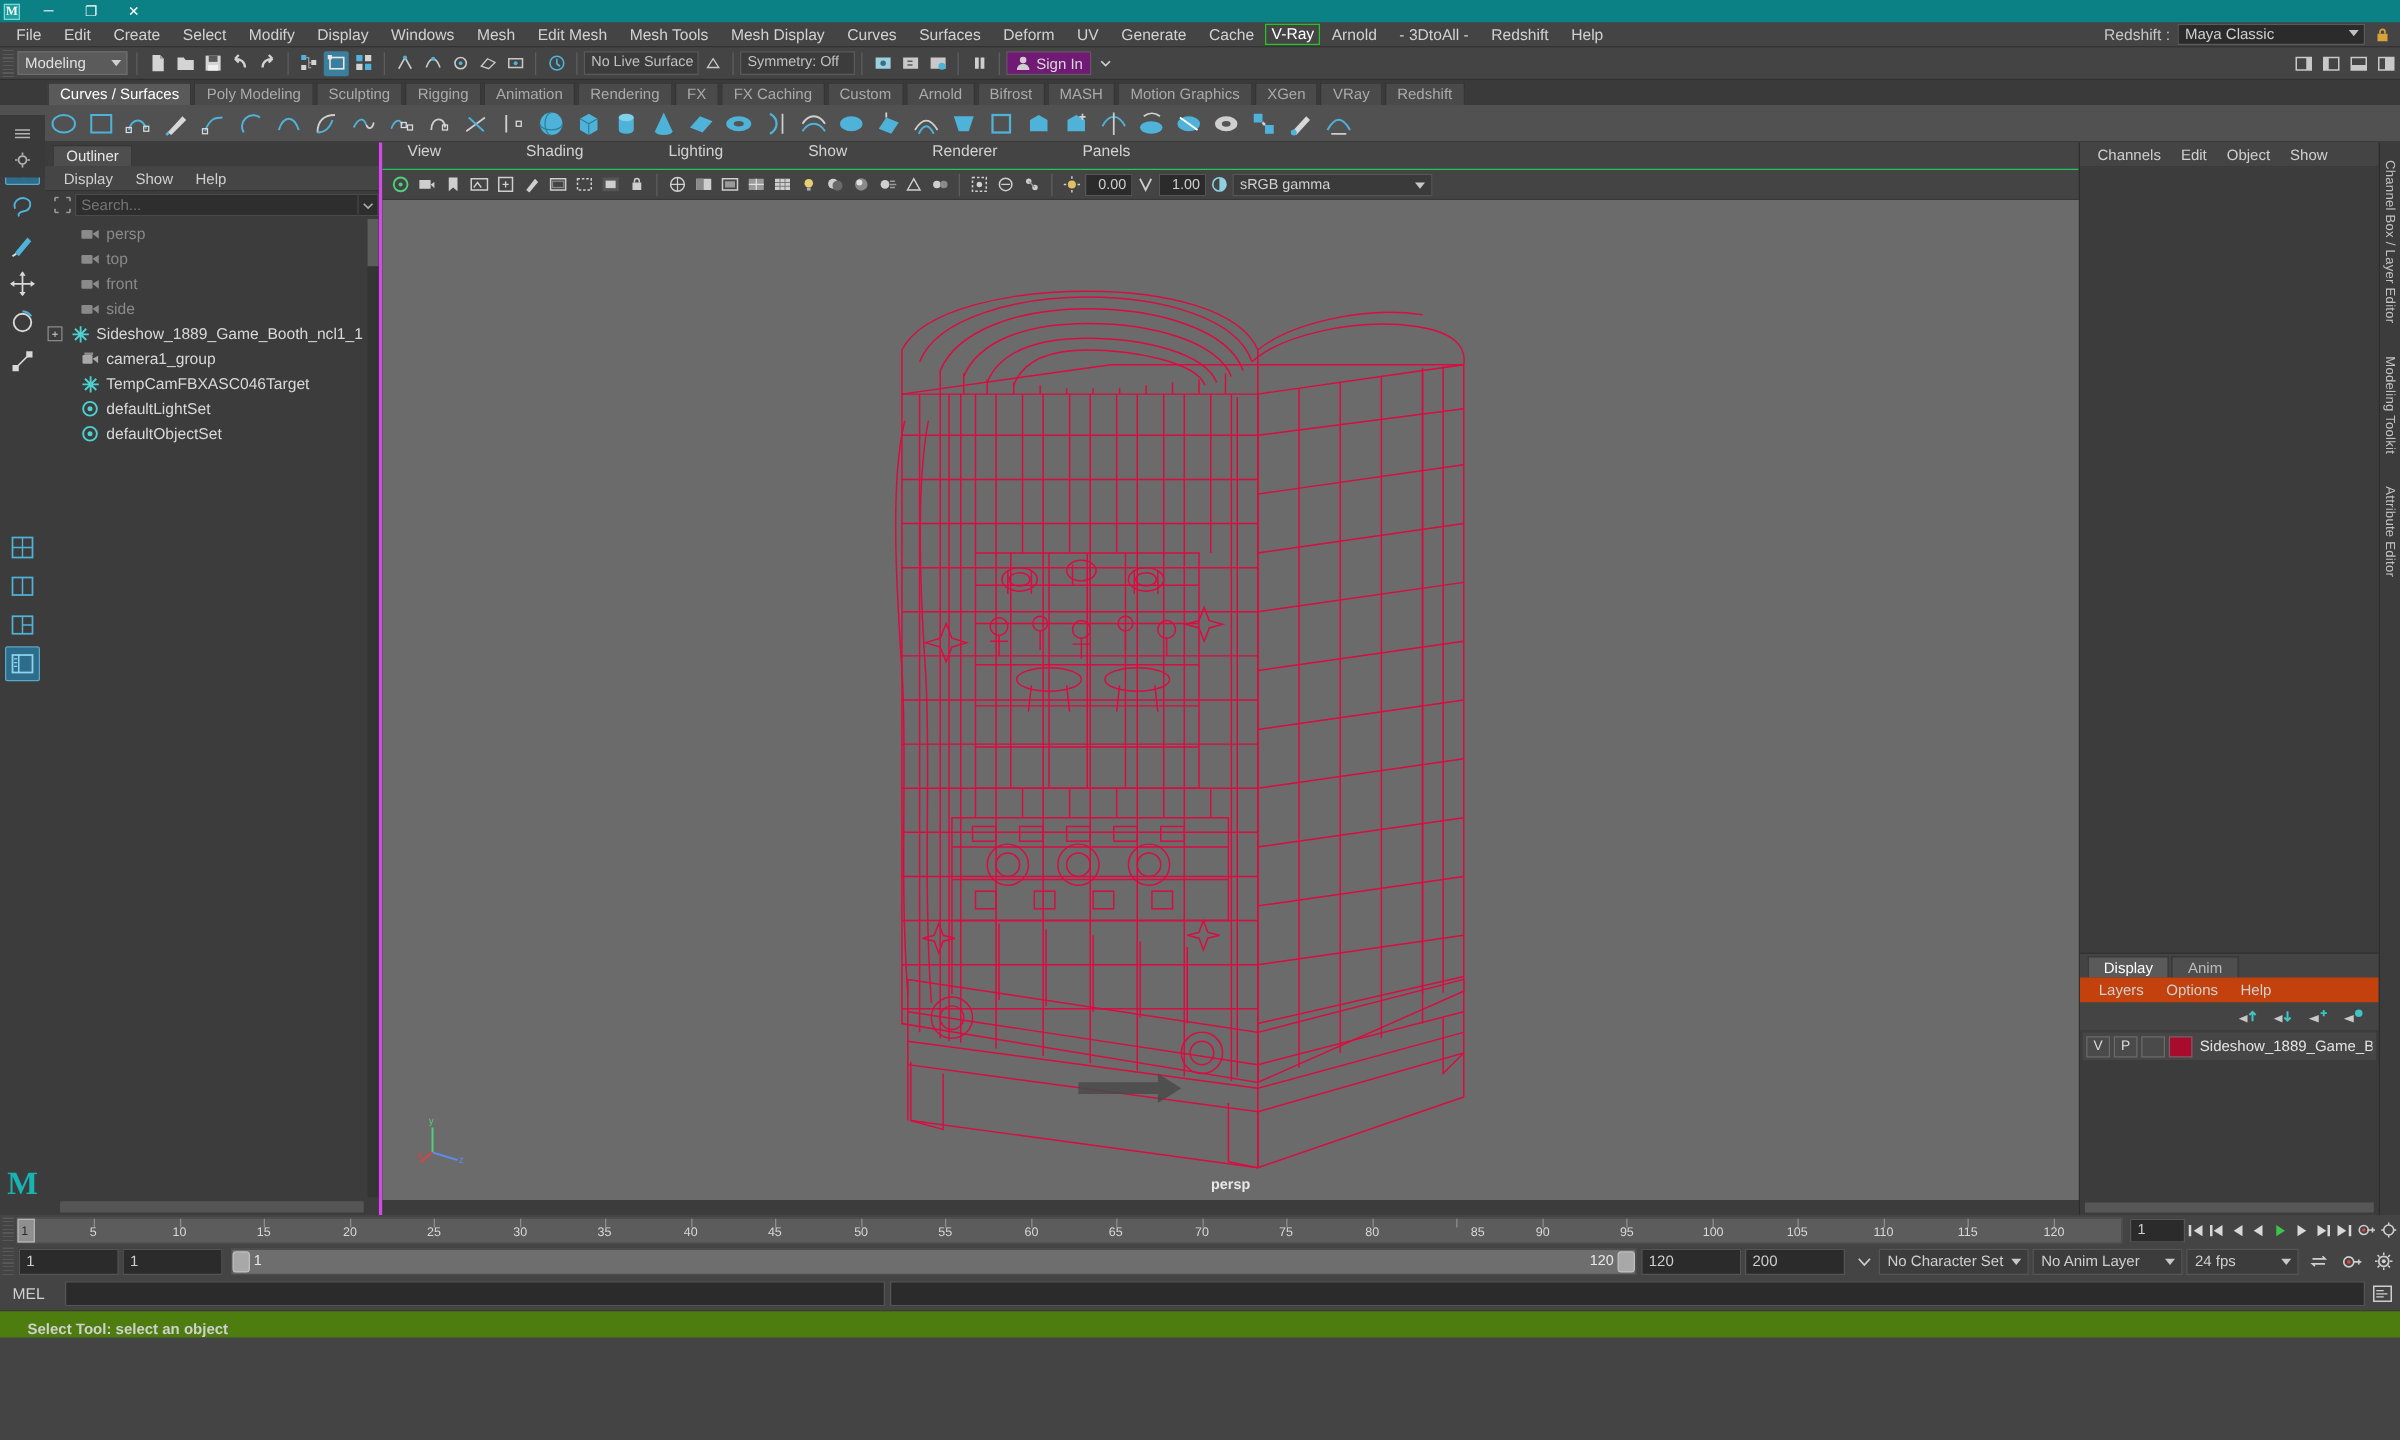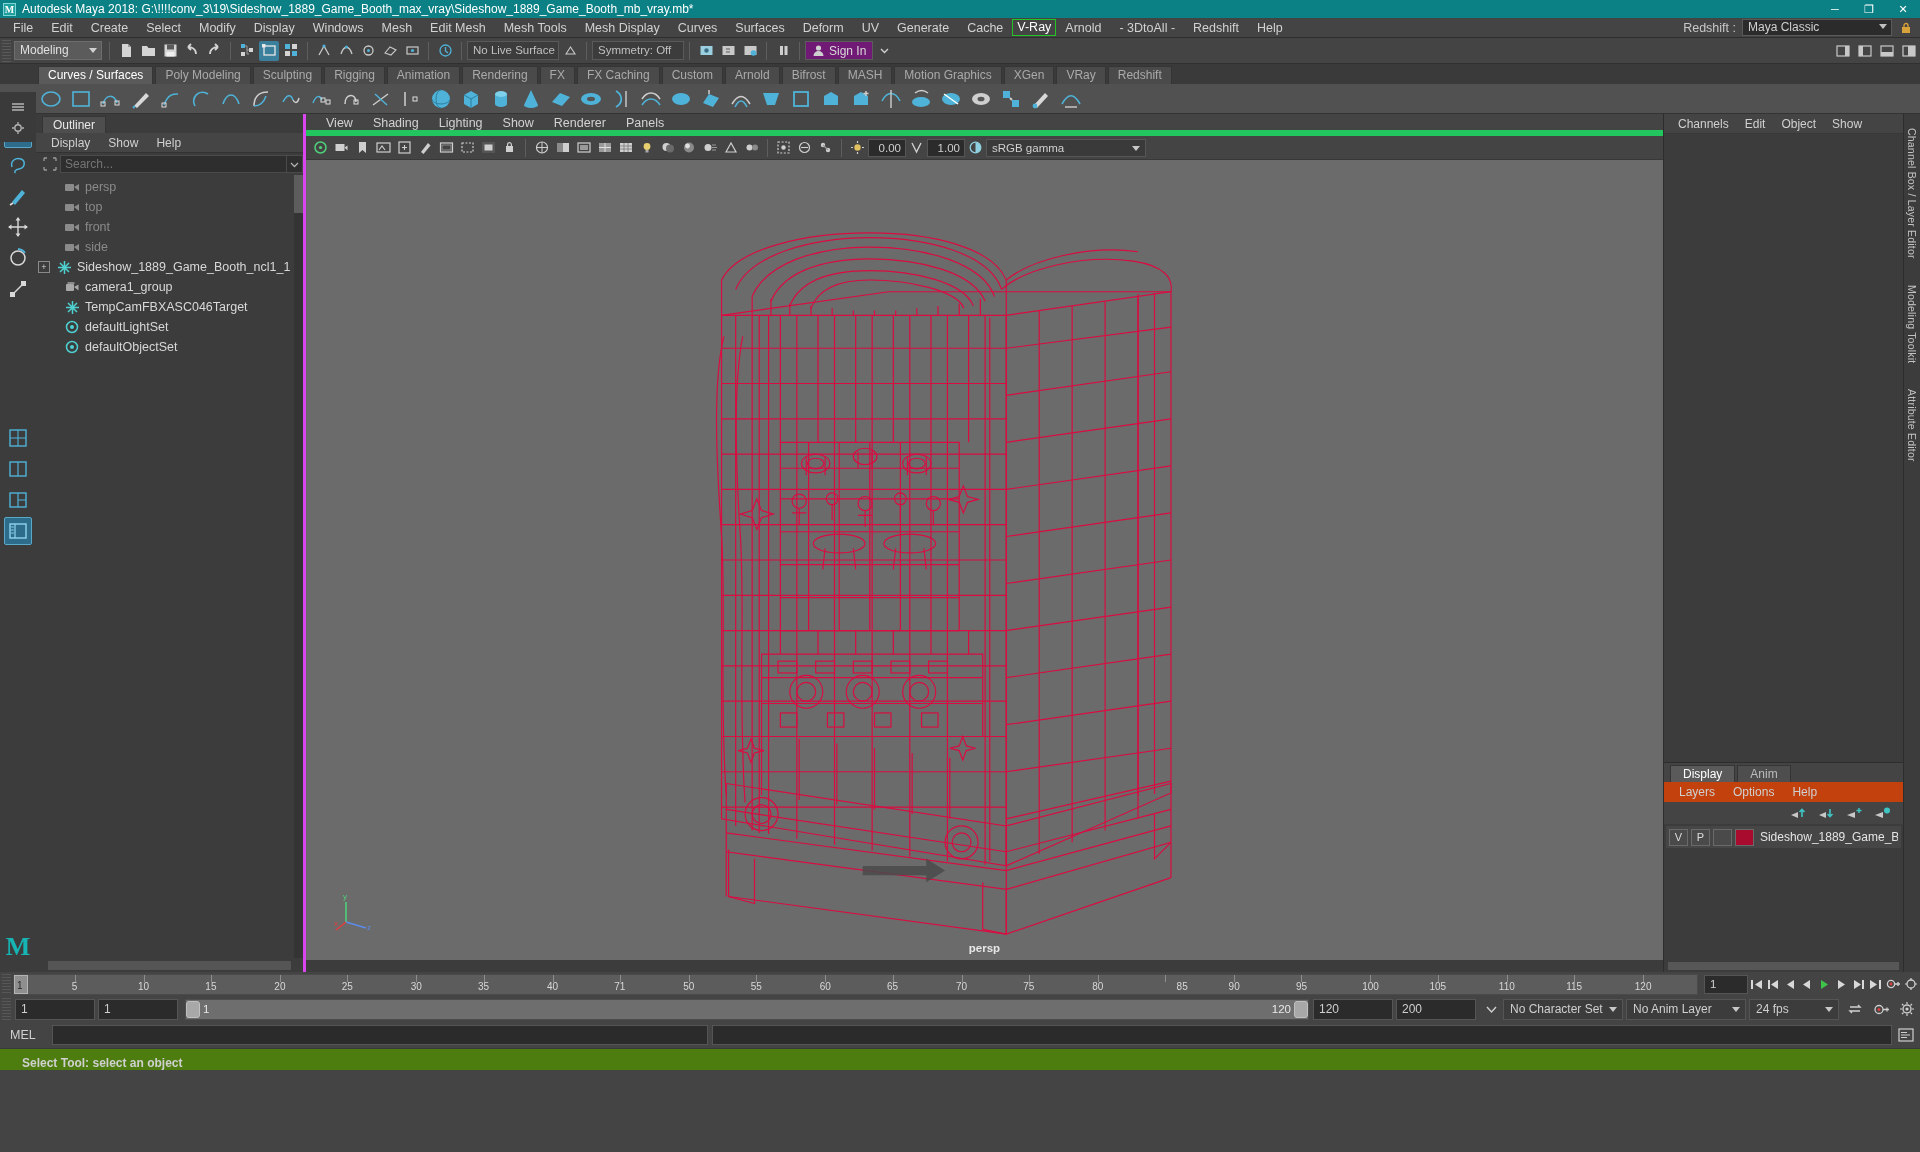--- a/index.html
+++ b/index.html
@@ -128,21 +128,21 @@
   .olrow .ico{width:20px;height:16px;display:flex;align-items:center;justify-content:center;margin-right:3px;}
   .olrow.dim{color:#8a8a8a;}
   .olrow.nrm{color:#d8d8d8;}
   .olscroll{height:14px;background:#3c3c3c;display:flex;align-items:center;padding:0 12px;}
   .olscroll .bar{flex:1;height:9px;background:#555;border-radius:1px;}
   .vscrollcol{position:absolute;right:0;top:0;width:9px;height:100%;background:#343434;}
   .vscrollcol .thumb{position:absolute;top:0;left:0;width:9px;height:38px;background:#5d5d5d;}
 
   
   #viewwrap{flex:1;display:flex;flex-direction:column;background:#444;}
-  .vpmenu{height:22px;background:#444;display:flex;align-items:flex-end;padding-left:10px;border-bottom:6px solid #22c55e;}
+  .vpmenu{height:22px;background:#444;display:flex;align-items:flex-start;padding-left:10px;border-bottom:1px solid #22c55e;gap:48px;}
   .vpmenu span{font-size:12.5px;color:#d2d2d2;padding:0 10px;}
   .vptools{height:24px;background:#444;display:flex;align-items:center;padding-left:4px;border-bottom:1px solid #383838;}
   .vpicon{width:19px;height:19px;margin:0 1px;display:flex;align-items:center;justify-content:center;border-radius:2px;}
   .vpfield{background:#2b2b2b;border:1px solid #565656;height:18px;color:#cfcfcf;font-size:11.5px;line-height:16px;text-align:right;padding-right:4px;}
   .gammasel{background:#3a3a3a;border:1px solid #565656;height:18px;width:160px;color:#d0d0d0;font-size:11.5px;line-height:16px;padding-left:5px;position:relative;}
   .gammasel .arw{position:absolute;right:5px;top:6px;border-left:4px solid transparent;border-right:4px solid transparent;border-top:5px solid #c8c8c8;}
   #viewport{flex:1;background:#6b6b6b;position:relative;overflow:hidden;}
   #viewport .vplabel{position:absolute;bottom:6px;left:0;right:0;text-align:center;color:#e8e8e8;font-size:11.5px;font-weight:bold;}
   .axisgiz{position:absolute;left:28px;bottom:28px;width:42px;height:42px;}
   .vpscroll{height:12px;background:#3c3c3c;}
@@ -201,21 +201,20 @@
   #melrow .lbl{font-size:12.5px;color:#d0d0d0;width:42px;}
   #melrow .cmd{flex:1;background:#2b2b2b;border:1px solid #555;height:20px;margin-right:4px;}
   #melrow .out{width:1180px;background:#2b2b2b;border:1px solid #555;height:20px;}
   #status{height:22px;background:#4d7c0f;display:flex;align-items:flex-end;padding-left:22px;font-size:12px;color:#d0d0d0;border-top:1px solid #3a3a3a;font-weight:bold;}
 </style>
 </head>
 <body>
 
 <div id="titlebar">
   <div class="mlogo">M</div>
-  <div class="ttl">Autodesk Maya 2018: G:\!!!!conv_3\19\Sideshow_1889_Game_Booth_max_vray\Sideshow_1889_Game_Booth_mb_vray.mb*</div>
   <div class="wbtns">
     <div class="wbtn">─</div>
     <div class="wbtn">❐</div>
     <div class="wbtn close">✕</div>
   </div>
 </div>
 
 <div id="menubar">
   <div class="mi">File</div>
   <div class="mi">Edit</div>
@@ -1238,21 +1237,21 @@
       <div class="tlab" style="left: 15.8%;">20</div>
       <div class="tick" style="left: 19.8%;"></div>
       <div class="tlab" style="left: 19.8%;">25</div>
       <div class="tick" style="left: 23.9%;"></div>
       <div class="tlab" style="left: 23.9%;">30</div>
       <div class="tick" style="left: 27.9%;"></div>
       <div class="tlab" style="left: 27.9%;">35</div>
       <div class="tick" style="left: 32%;"></div>
       <div class="tlab" style="left: 32%;">40</div>
       <div class="tick" style="left: 36%;"></div>
-      <div class="tlab" style="left: 36%;">71</div>
+      <div class="tlab" style="left: 36%;">45</div>
       <div class="tick" style="left: 40.1%;"></div>
       <div class="tlab" style="left: 40.1%;">50</div>
       <div class="tick" style="left: 44.1%;"></div>
       <div class="tlab" style="left: 44.1%;">55</div>
       <div class="tick" style="left: 48.2%;"></div>
       <div class="tlab" style="left: 48.2%;">60</div>
       <div class="tick" style="left: 52.2%;"></div>
       <div class="tlab" style="left: 52.2%;">65</div>
       <div class="tick" style="left: 56.3%;"></div>
       <div class="tlab" style="left: 56.3%;">70</div>

